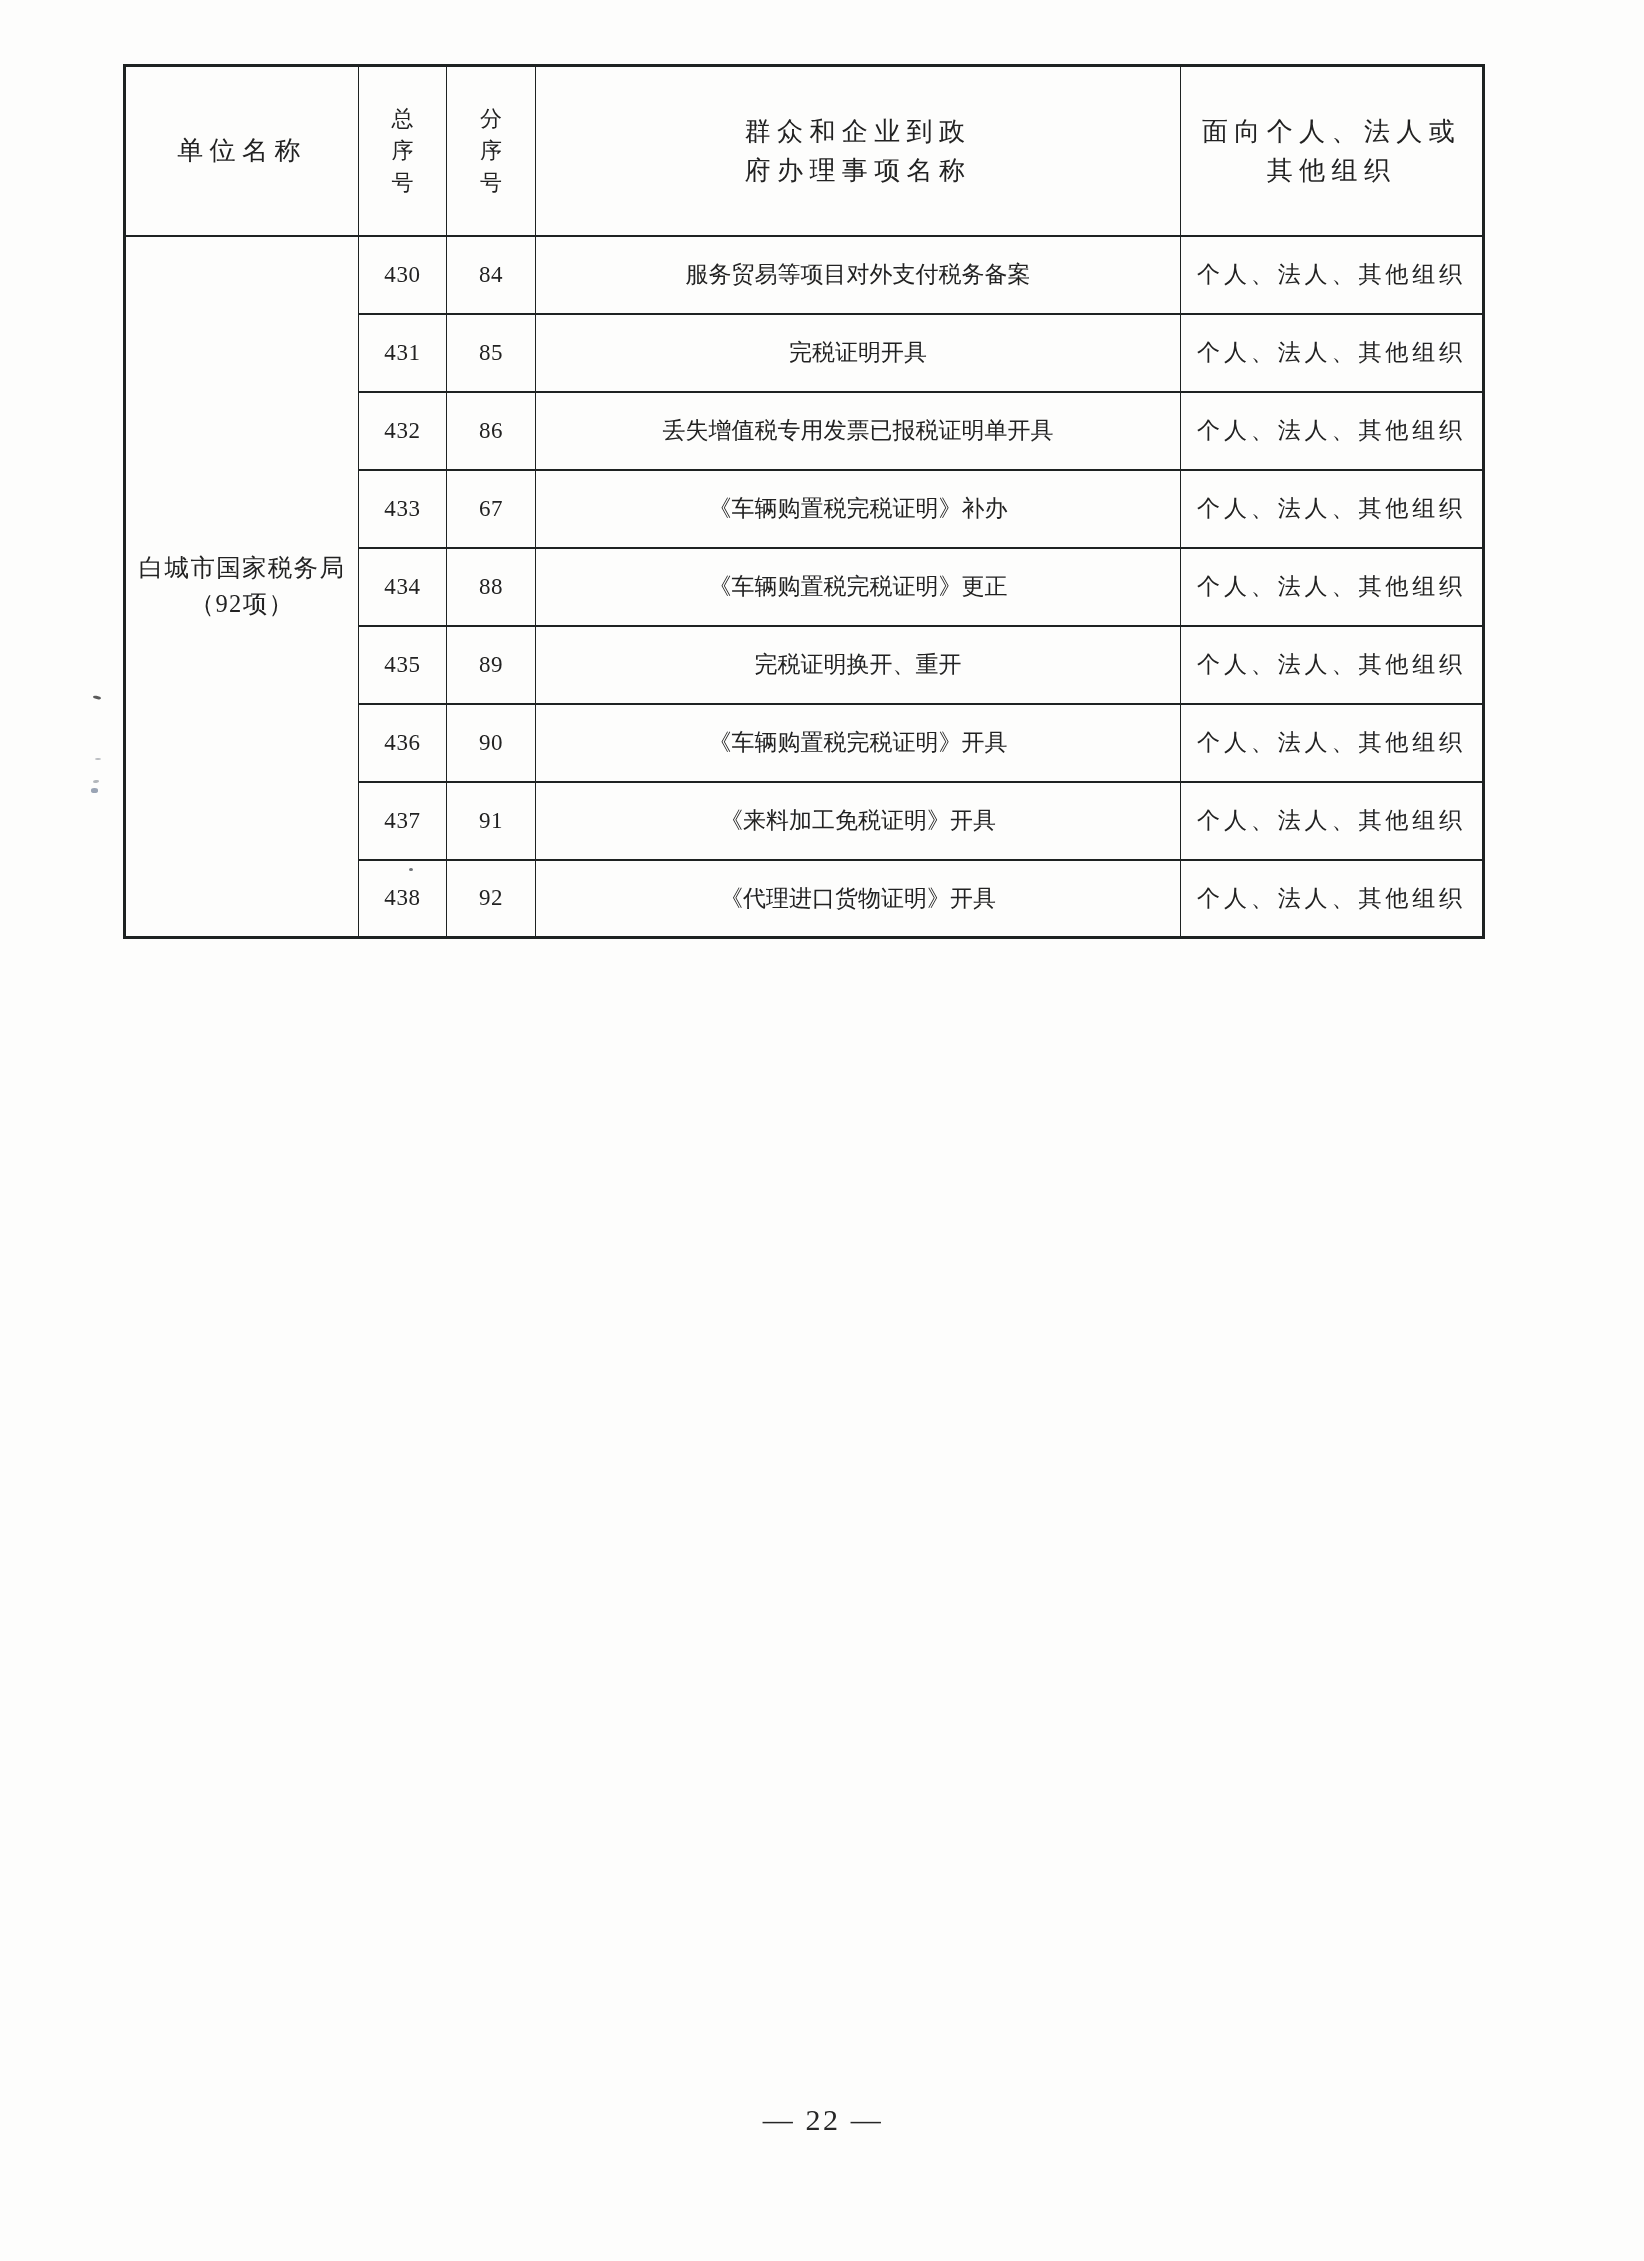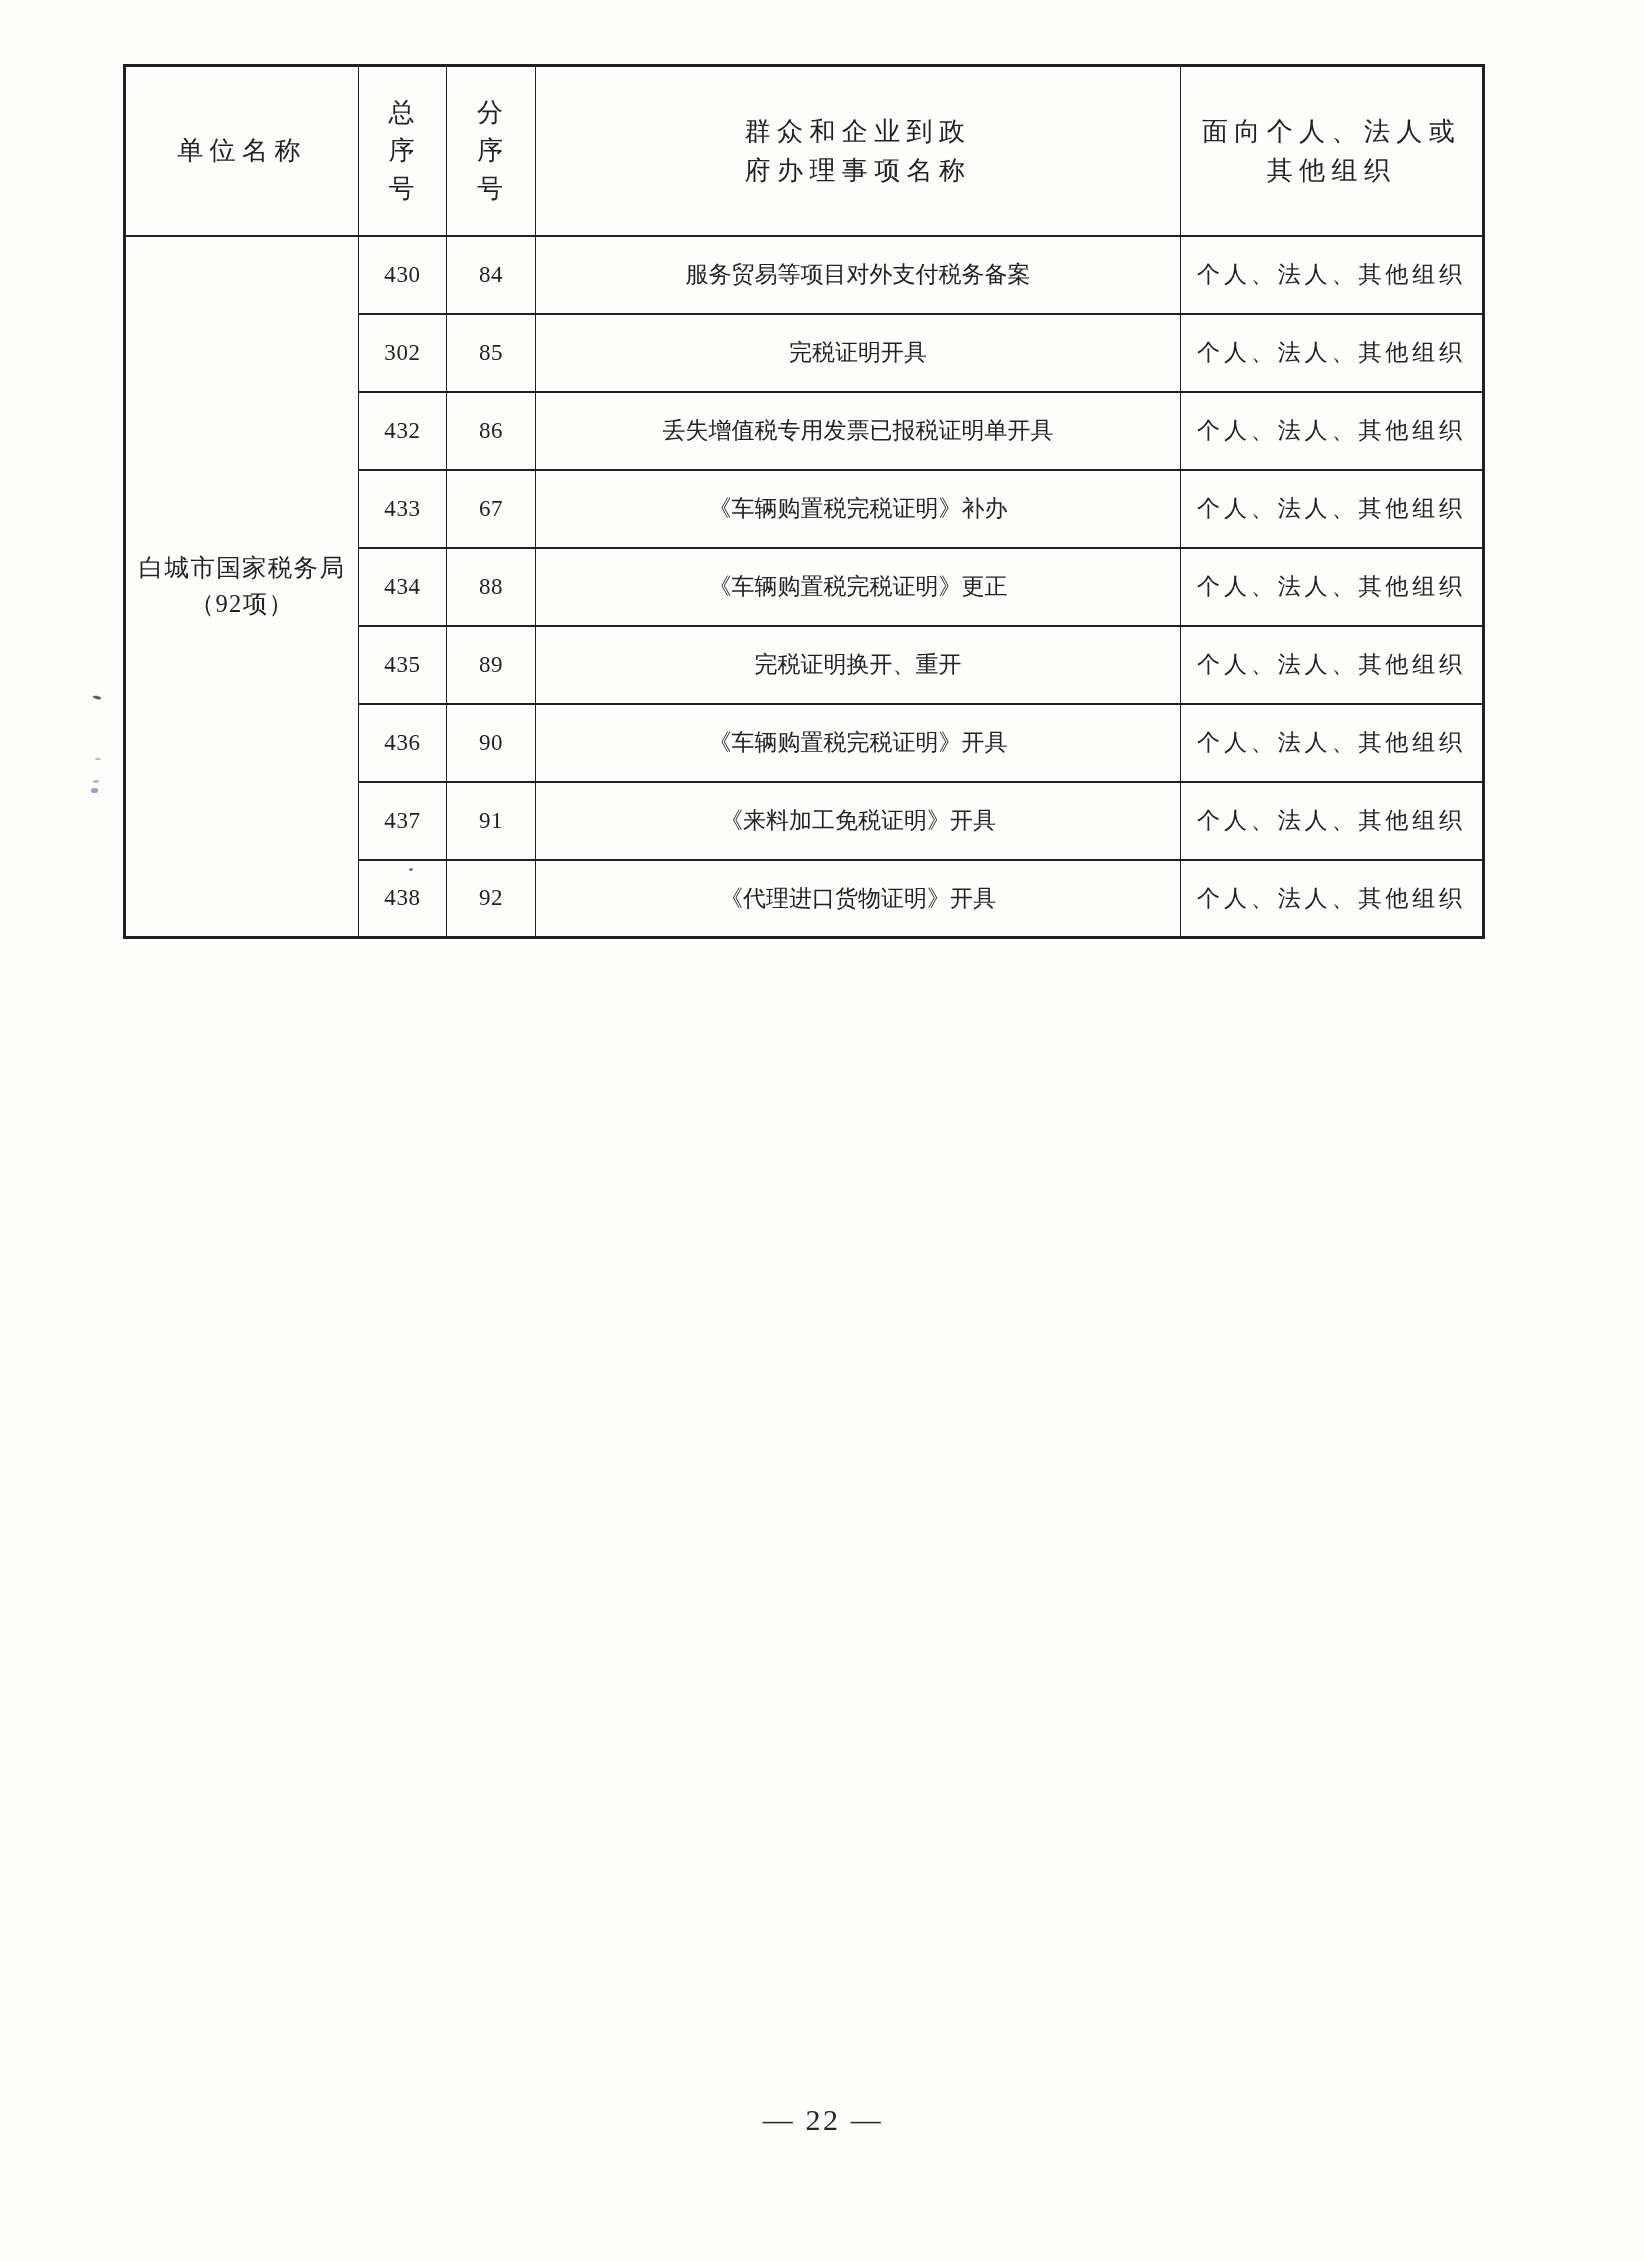--- a/index.html
+++ b/index.html
@@ -46,22 +46,22 @@
     letter-spacing: 6.4px;
     border-bottom: 3.2px solid #1e2222;
     line-height: 1.5;
   }
   .vertical-label {
     width: 28px;
     margin: 12px auto;
     word-break: break-all;
     line-height: 1.45;
     letter-spacing: 0;
-    font-size: 26px;
-    text-align: left;
+    font-size: 22px;
+    text-align: center;
   }
   td.unit-cell {
     font-size: 24.5px;
     letter-spacing: 1.3px;
     line-height: 1.5;
     text-align: center;
   }
   td.num-cell {
     font-size: 23px;
     letter-spacing: 0.6px;
@@ -141,21 +141,21 @@
           <td class="unit-cell" rowspan="9">
             <div>白城市国家税务局</div>
             <div>（92项）</div>
           </td>
           <td class="num-cell">430</td>
           <td class="num-cell">84</td>
           <td class="item-cell">服务贸易等项目对外支付税务备案</td>
           <td class="aud-cell">个人、法人、其他组织</td>
         </tr>
         <tr>
-          <td class="num-cell">302</td>
+          <td class="num-cell">431</td>
           <td class="num-cell">85</td>
           <td class="item-cell">完税证明开具</td>
           <td class="aud-cell">个人、法人、其他组织</td>
         </tr>
         <tr>
           <td class="num-cell">432</td>
           <td class="num-cell">86</td>
           <td class="item-cell">丢失增值税专用发票已报税证明单开具</td>
           <td class="aud-cell">个人、法人、其他组织</td>
         </tr>

